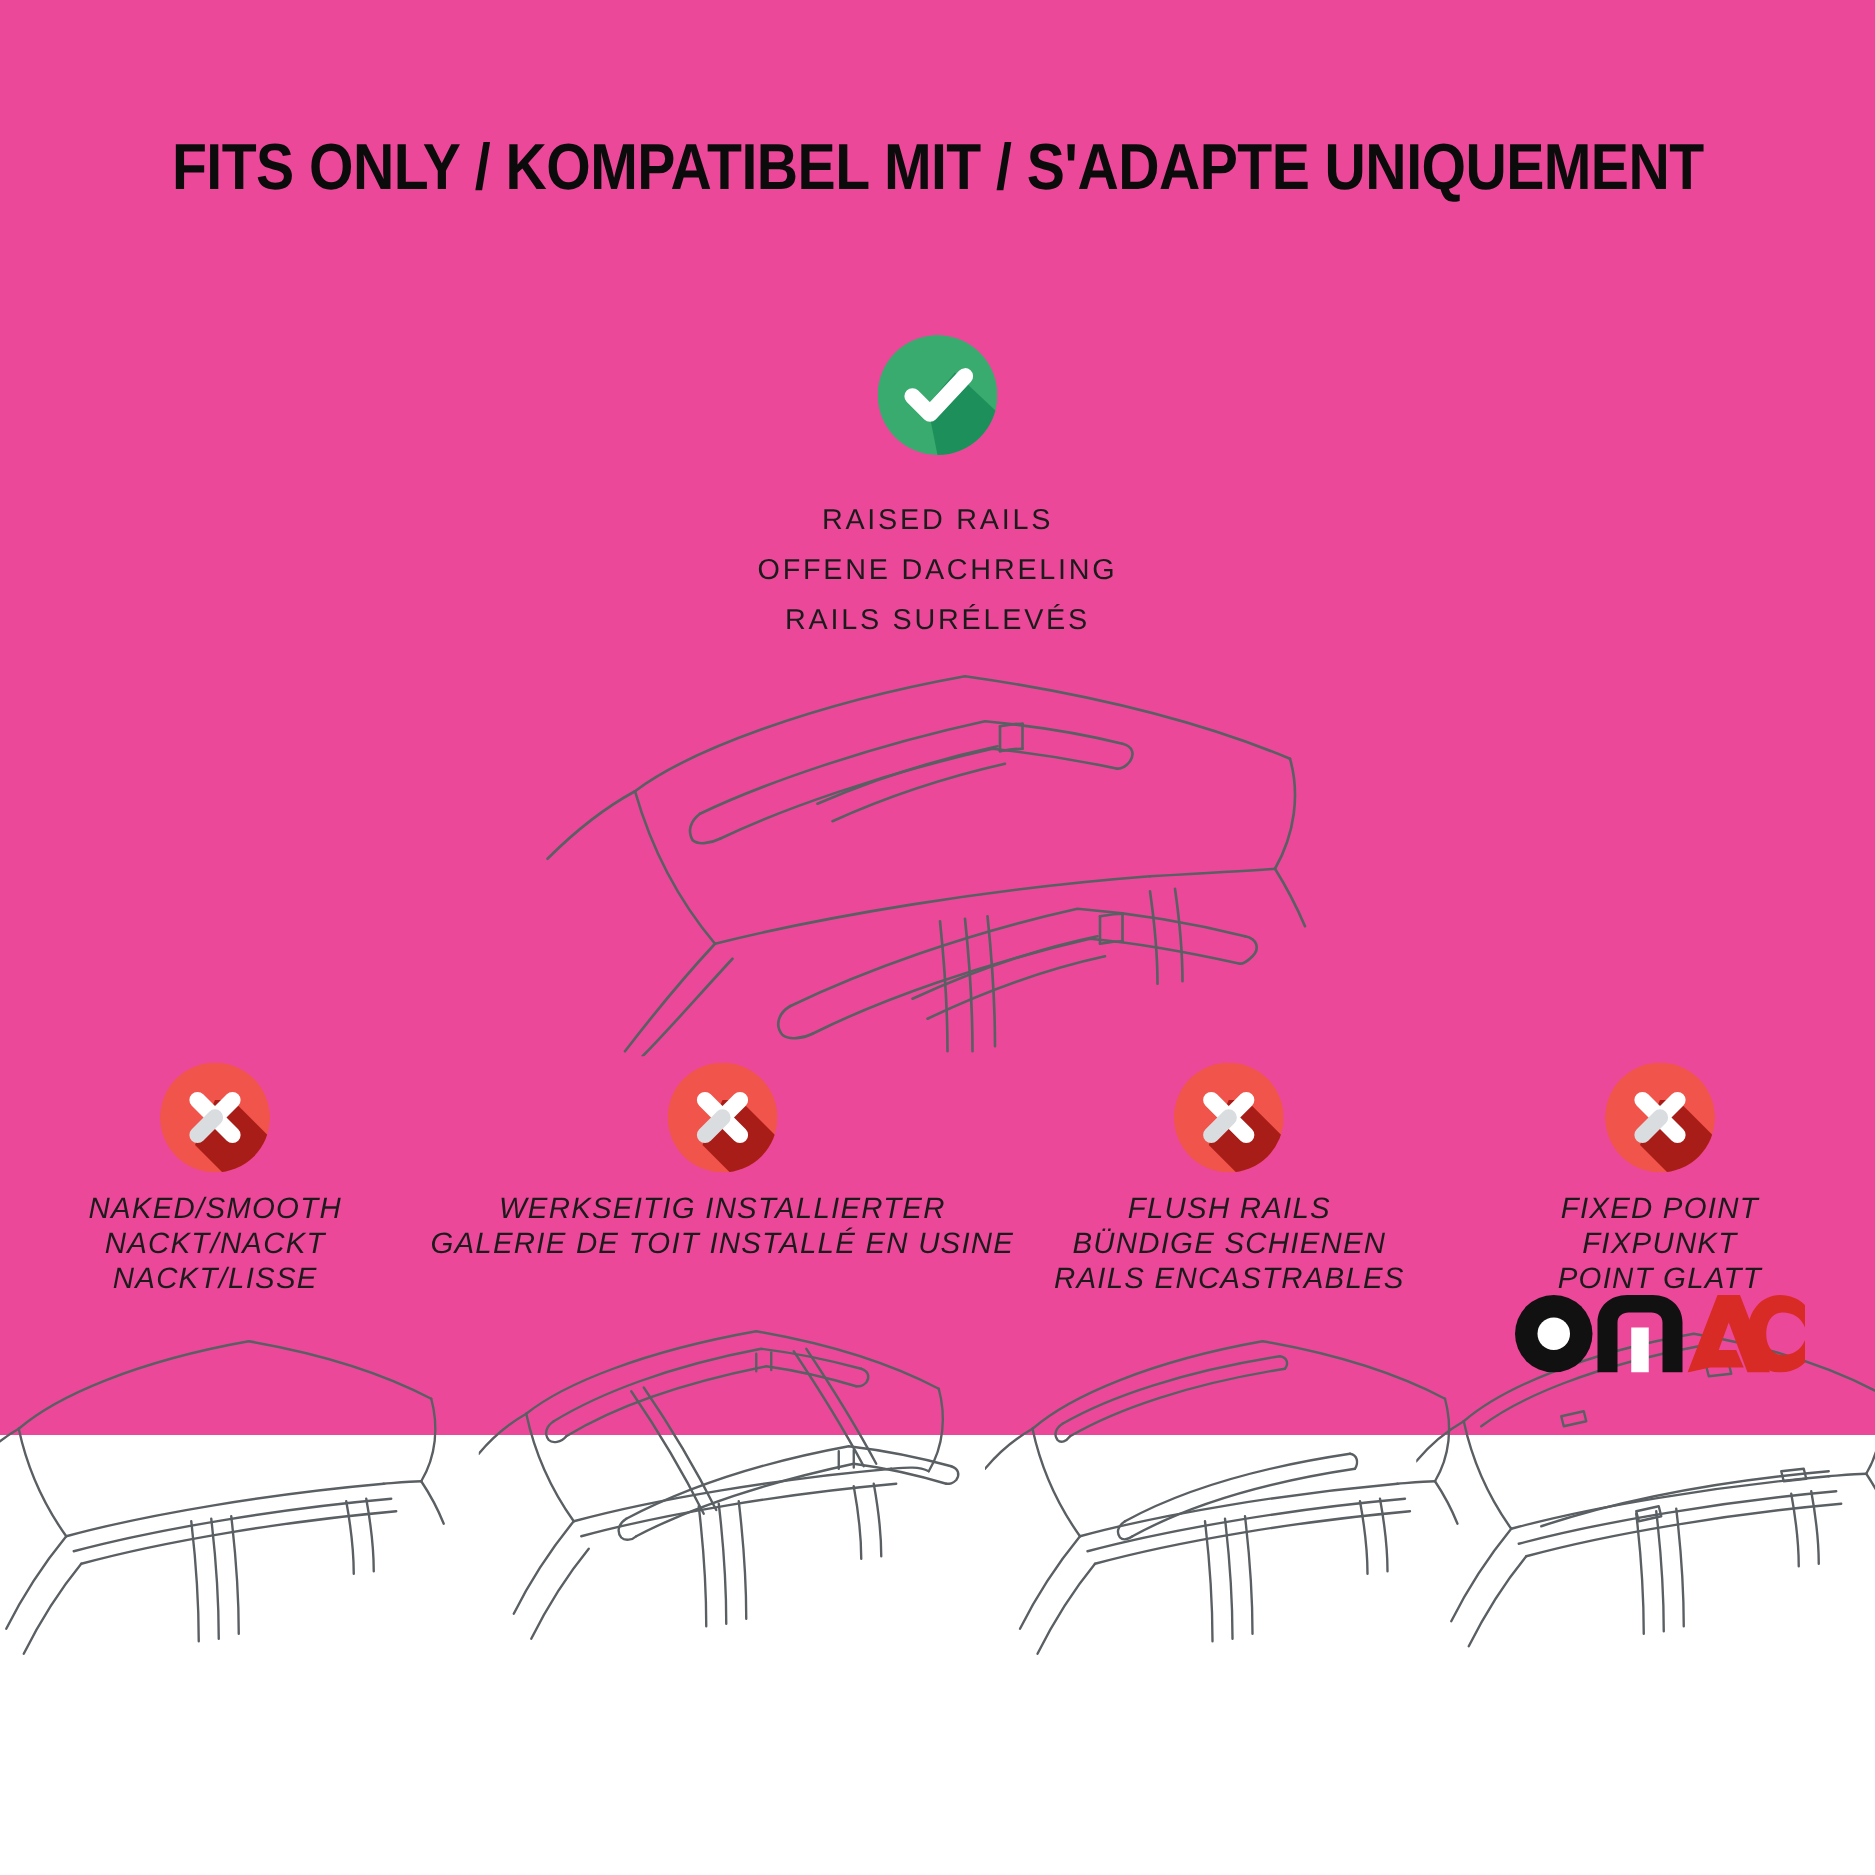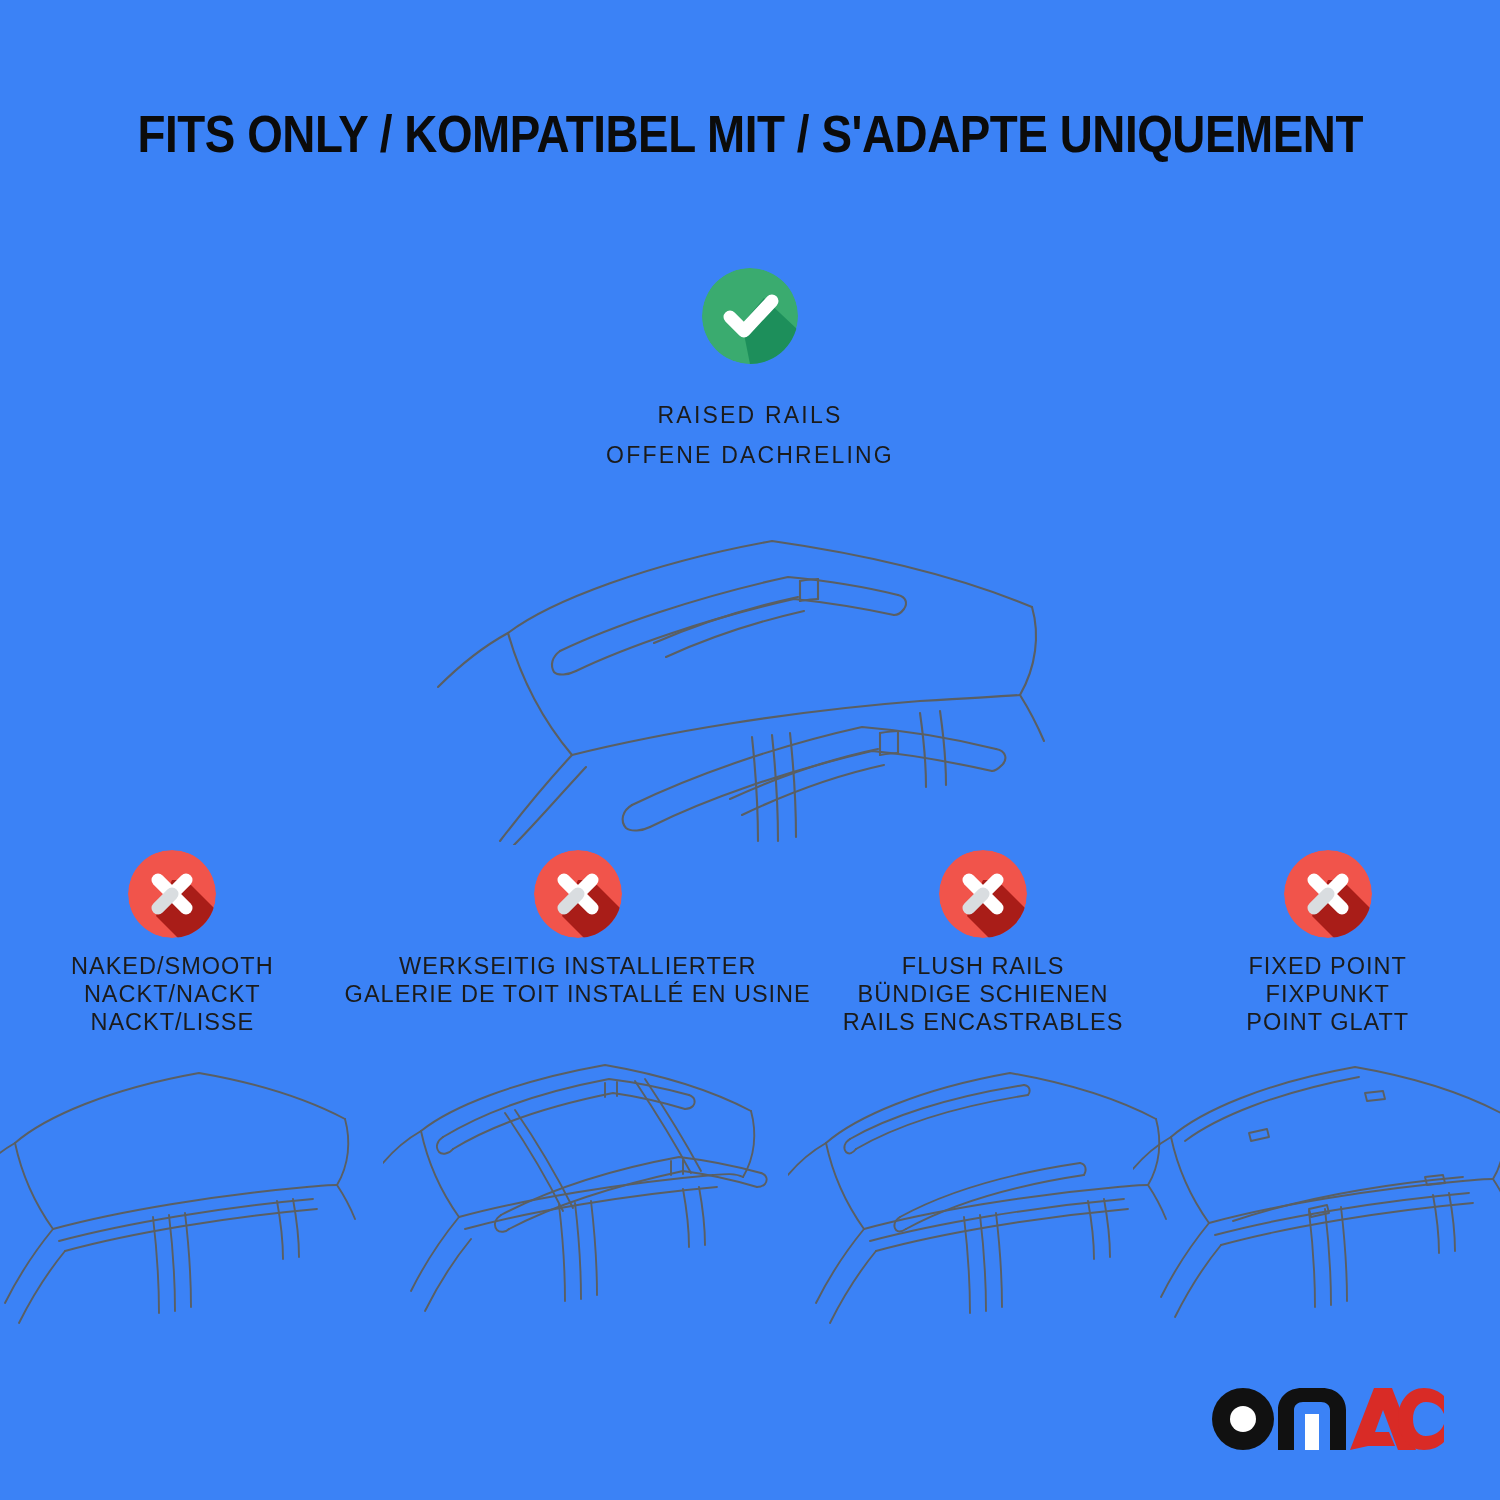--- a/index.html
+++ b/index.html
@@ -6,22 +6,22 @@
   html, body {
     width: 1500px;
     height: 1500px;
     background: #ffffff;
     font-family: "Liberation Sans", sans-serif;
     overflow: hidden;
   }
   #page {
     position: relative;
     width: 1500px;
-    height: 1500px;
-    background: #3b82f6;
+    height: 1148px;
+    background: #ec4899;
   }
 
   
   #title-bar {
     position: absolute;
     top: 103px;
     left: 0;
     width: 1500px;
     text-align: center;
   }
@@ -78,20 +78,21 @@
   }
 
   
   #grid {
     position: absolute;
     top: 850px;
     left: 0;
     width: 1500px;
     height: 480px;
     display: flex;
+    font-style: italic;
   }
   .col {
     position: relative;
     flex: 1 1 0;
     display: flex;
     flex-direction: column;
     align-items: center;
   }
   .col-badge {
     width: 88px;
@@ -144,20 +145,21 @@
       <svg viewBox="0 0 96 96" class="line-art" aria-hidden="true">
         <circle cx="48" cy="48" r="48" fill="#3aab6f"></circle>
         <path d="M40 56 L62 30 L96 62 L96 96 L48 96 Z" fill="#1d8f5b"></path>
         <path d="M28 49 L42 63 L70 33" fill="none" stroke="#ffffff" stroke-width="13" stroke-linecap="round" stroke-linejoin="round"></path>
       </svg>
     </div>
 
     <div id="hero-labels">
       <span class="lbl">RAISED RAILS</span>
       <span class="lbl">OFFENE DACHRELING</span>
+      <span class="lbl">RAILS SURÉLEVÉS</span>
     </div>
   </div>
 
   <div id="hero-art">
     <svg class="line-art" viewBox="0 0 700 330" aria-hidden="true">
       <g fill="none" stroke="#5a5f63" stroke-width="2.1" stroke-linecap="round" stroke-linejoin="round">
 
         <path d="M108 118 C150 86 250 48 372 26 C470 40 560 62 632 92"></path>
         <path d="M108 118 C120 160 140 202 172 240"></path>
         <path d="M172 240 C260 218 390 196 520 186"></path>

